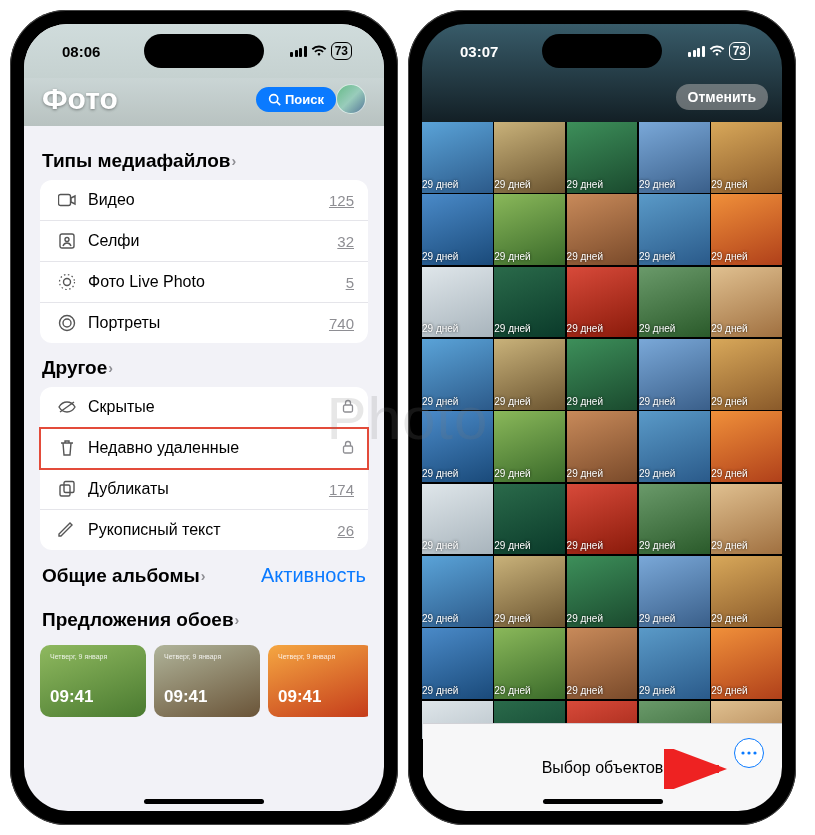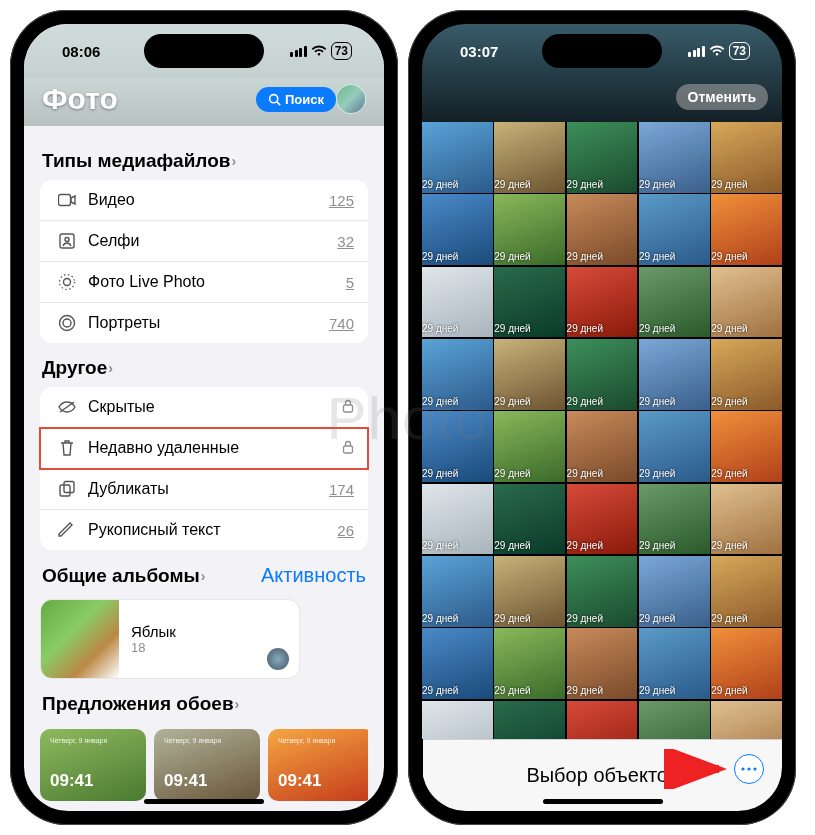--- a/index.html
+++ b/index.html
@@ -130,24 +130,24 @@
     display:grid; grid-template-columns:repeat(5,1fr);
     gap:1.5px; background:#000;
   }
   .cell {
     aspect-ratio:1/1; position:relative; overflow:hidden;
     display:flex; align-items:flex-end; justify-content:flex-start;
     font-size:10px; color:#fff; font-weight:500; padding-bottom:3px;
     text-shadow:0 0 3px rgba(0,0,0,.8);
   }
   .bottom-bar {
-    position:absolute; bottom:0; left:1px; right:0; height:72px;
+    position:absolute; bottom:0; left:1px; right:0; height:88px;
     background:#f7f7f8; border-top:0.5px solid #d1d1d6;
     display:flex; align-items:center; justify-content:center;
-    font-size:20px; font-weight:500;
+    font-size:16px; font-weight:500;
   }
   .more-btn {
     position:absolute; right:18px; top:14px;
     width:30px; height:30px; border-radius:50%;
     border:1.8px solid #0a7aff; color:#0a7aff;
     display:flex; align-items:center; justify-content:center;
     font-size:16px; font-weight:800; background:#fff;
   }
   .home-ind {
     position:absolute; bottom:7px; left:50%; transform:translateX(-50%);
@@ -309,30 +309,20 @@
             <span class="val">26</span>
           </div>
         </div>
 
       <div class="section-h">
         <h2>
             <span>Общие альбомы</span> 
             <span class="chev">›</span>
           </h2>
         <span class="link">Активность</span>
-      </div>
-      <div class="album-row">
-        <div class="album">
-          <div class="thumb"></div>
-          <div class="info">
-            <span class="tit">Яблык</span>
-            <span class="cnt">18</span>
-            <div class="mini"></div>
-          </div>
-        </div>
       </div>
 
       <div class="section-h">
         <h2>
             <span>Предложения обоев</span> 
             <span class="chev">›</span>
           </h2>
       </div>
       <div class="wp-row" id="wp-row">
           <div class="wp wp1">

